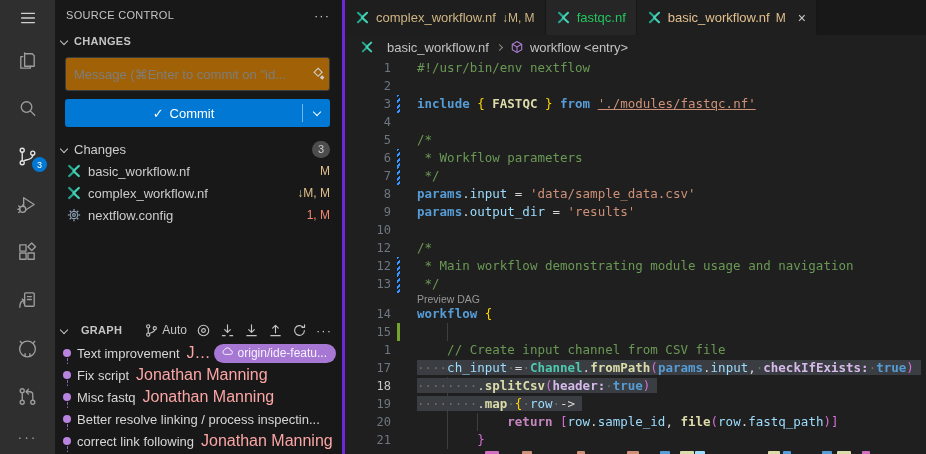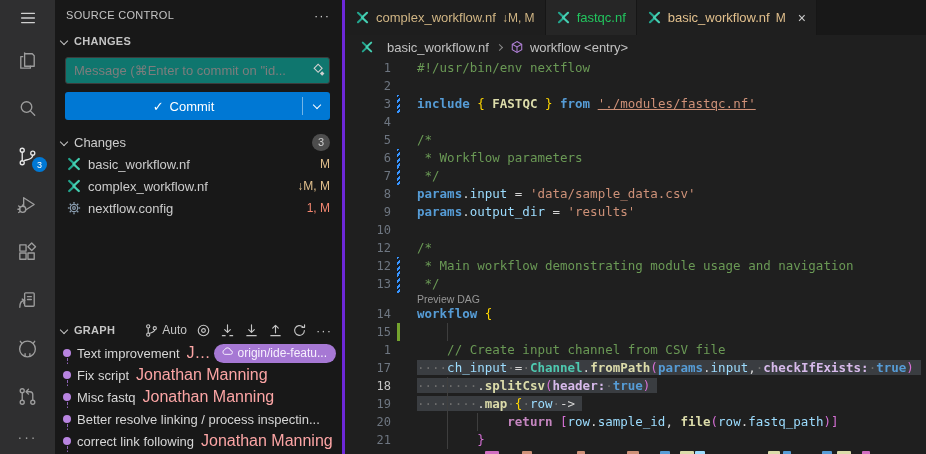--- a/index.html
+++ b/index.html
@@ -17,21 +17,21 @@
               background:#0078d4; color:#fff; font-size:9px; display:flex; align-items:center; justify-content:center; padding:0 2px; }
 
   
   .sidebar { width:290px; background:#181818; flex:none; position:relative; display:flex; flex-direction:column; border-right:3px solid #6d28d9; }
   .sb-header { height:30px; display:flex; align-items:center; padding:0 12px 0 11px; flex:none; }
   .sb-title { font-size:11px; color:#c5c5c5; letter-spacing:.3px; }
   .sb-more { margin-left:auto; color:#cfcfcf; font-size:13px; letter-spacing:1px; cursor:pointer; }
   .chev { display:inline-block; width:6px; height:6px; border-right:1.3px solid #c5c5c5; border-bottom:1.3px solid #c5c5c5; transform:rotate(45deg); flex:none; }
   .sec-head { height:22px; display:flex; align-items:center; padding-left:6px; gap:7px; flex:none; cursor:pointer; }
   .sec-label { font-size:11px; font-weight:bold; color:#c5c5c5; letter-spacing:.3px; }
-  .commit-input { margin:5px 12px 0 10px; height:27px; background:#0f766e; border:1px solid #3c3c3c; border-radius:3px;
+  .commit-input { margin:5px 12px 0 10px; height:34px; background:#a16207; border:1px solid #3c3c3c; border-radius:3px;
                   display:flex; align-items:center; flex:none; }
   .commit-input input { flex:1; min-width:0; background:transparent; border:none; outline:none; color:#cccccc;
                         font-size:13px; padding:0 6px 0 8px; font-family:"Liberation Sans",sans-serif; }
   .commit-input input::placeholder { color:#7d7d7d; }
   .sparkle { width:22px; display:flex; align-items:center; justify-content:center; cursor:pointer; flex:none; }
   .commit-btn { margin:8px 12px 0 10px; height:28px; border-radius:3px; background:#0078d4; color:#fff;
                 display:flex; align-items:stretch; font-size:13px; flex:none; cursor:pointer; }
   .cb-main { flex:1; display:flex; align-items:center; justify-content:center; gap:6px; }
   .cb-check { font-size:13px; }
   .cb-sep { width:1px; background:rgba(255,255,255,.45); margin:5px 0; }
@@ -40,21 +40,21 @@
   .tree-head { margin-top:11px; height:22px; display:flex; align-items:center; padding-left:6px; gap:7px; flex:none; cursor:pointer; }
   .tree-label { font-size:13px; color:#cccccc; }
   .badge { margin-left:auto; margin-right:12px; background:#4d4d4d; color:#cccccc; border-radius:9px; min-width:18px; height:17px;
            font-size:11px; display:flex; align-items:center; justify-content:center; padding:0 5px; }
   .file-row { height:22px; display:flex; align-items:center; padding-left:11px; font-size:13px; color:#cccccc; cursor:pointer; }
   .f-icon { width:16px; height:16px; margin-right:6px; display:flex; align-items:center; justify-content:center; flex:none; }
   .f-name { white-space:nowrap; overflow:hidden; text-overflow:ellipsis; }
   .f-status { margin-left:auto; margin-right:12px; font-size:12px; flex:none; }
 
   .graph { position:absolute; left:0; right:0; bottom:0; height:136px; display:flex; flex-direction:column; }
-  .graph-head { height:24px; display:flex; align-items:center; padding:0 10px 0 6px; gap:7px; flex:none; }
+  .graph-head { height:24px; display:flex; align-items:center; padding:0 10px 0 6px; gap:14px; flex:none; }
   .g-tools { margin-left:auto; display:flex; align-items:center; gap:9px; color:#c5c5c5; }
   .g-auto { display:flex; align-items:center; gap:3px; font-size:12px; cursor:pointer; }
   .g-ico { display:flex; align-items:center; justify-content:center; cursor:pointer; }
   .g-more { font-size:13px; letter-spacing:1px; cursor:pointer; }
   .commit-row { height:22px; display:flex; align-items:center; padding-left:6px; overflow:hidden; cursor:pointer; }
   .dotcol { width:16px; height:100%; position:relative; flex:none; }
   .cdot { position:absolute; left:2px; top:7px; width:8px; height:8px; border-radius:50%; background:#b884e0; }
   .cline-v { position:absolute; left:5.5px; top:16px; bottom:-6px; width:0; border-left:1px dashed #8c62b5; }
   .cmsg { color:#d6d6d6; font-size:13px; white-space:nowrap; flex:none; margin-right:7px; }
   .cauth { color:#fca5a5; font-size:16px; white-space:nowrap; overflow:hidden; text-overflow:ellipsis; }

